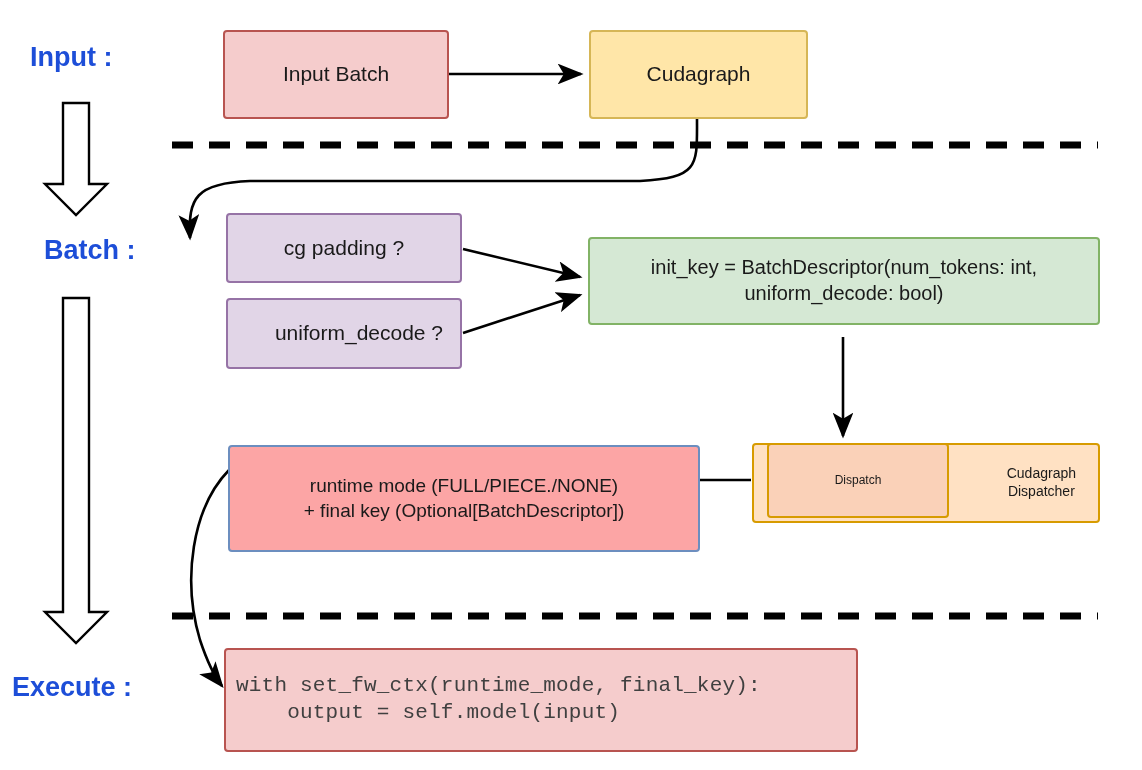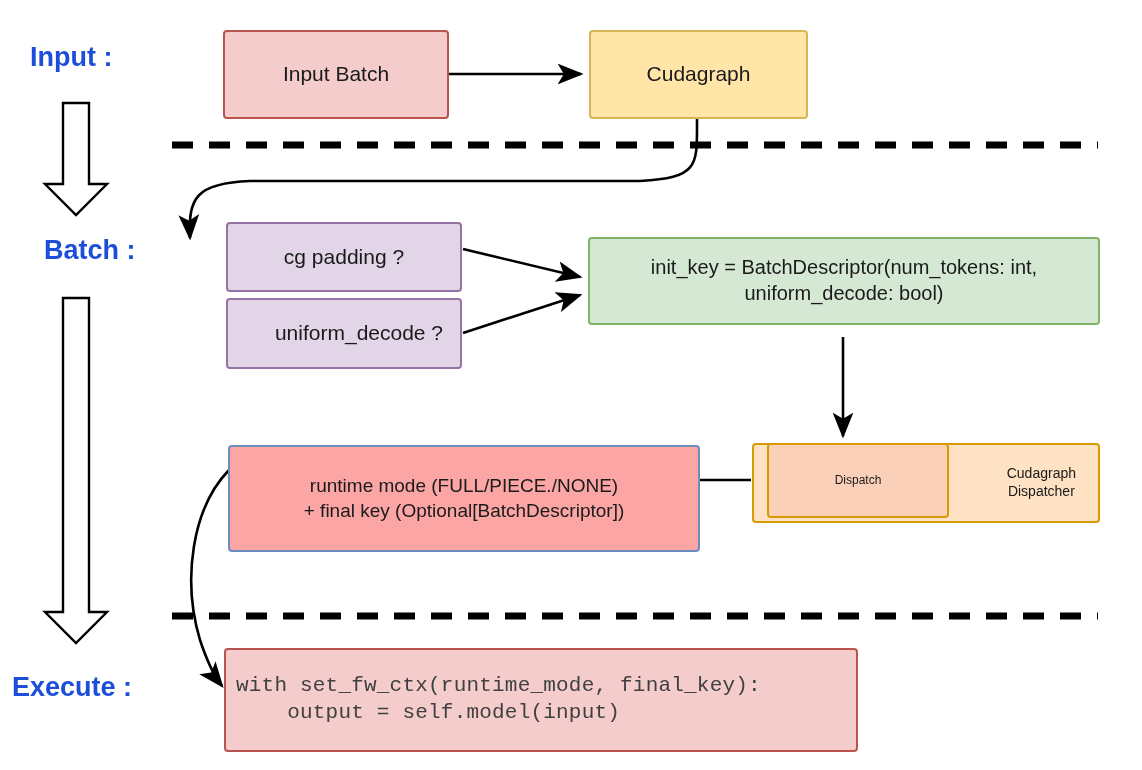--- a/index.html
+++ b/index.html
@@ -95,21 +95,21 @@
   </svg>
 
   <div class="stage-label" style="left:30px; top:42px; font-size:27px;">Input :</div>
   <div class="stage-label" style="left:44px; top:235px; font-size:27px;">Batch :</div>
   <div class="stage-label" style="left:12px; top:672px; font-size:27px;">Execute :</div>
 
   <div class="node" style="left:223px; top:30px; width:226px; height:89px; background:#f5cccc; border-color:#b85450; font-size:21px;">Input Batch</div>
 
   <div class="node" style="left:589px; top:30px; width:219px; height:89px; background:#ffe6a8; border-color:#d6b656; font-size:21px;">Cudagraph</div>
 
-  <div class="node" style="left:226px; top:222px; width:236px; height:70px; background:#e1d5e7; border-color:#9673a6; font-size:21px;">cg padding ?</div>
+  <div class="node" style="left:226px; top:213px; width:236px; height:70px; background:#e1d5e7; border-color:#9673a6; font-size:21px;">cg padding ?</div>
 
   <div class="node" style="left:226px; top:298px; width:236px; height:71px; background:#e1d5e7; border-color:#9673a6; font-size:21px;padding-left:30px;">uniform_decode ?</div>
 
   <div class="node" style="left:588px; top:237px; width:512px; height:88px; background:#d5e8d4; border-color:#82b366; font-size:20px;">init_key = BatchDescriptor(num_tokens: int,
 uniform_decode: bool)</div>
 
   <div class="node" style="left:228px; top:445px; width:472px; height:107px; background:#fca5a5; border-color:#6c8ebf; font-size:19px;">runtime mode (FULL/PIECE./NONE)
 + final key (Optional[BatchDescriptor])</div>
 
   <div class="node dispatcher-outer" style="left:752px; top:443px; width:348px; height:80px; background:#ffe1c3; border-color:#d79b00; font-size:14px;">Cudagraph

